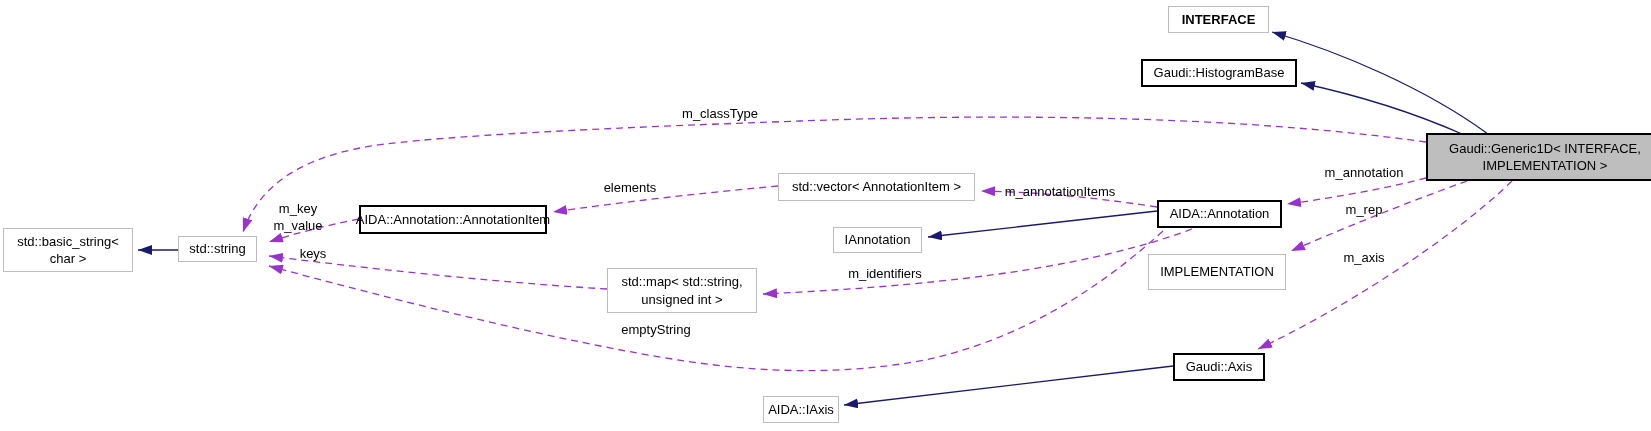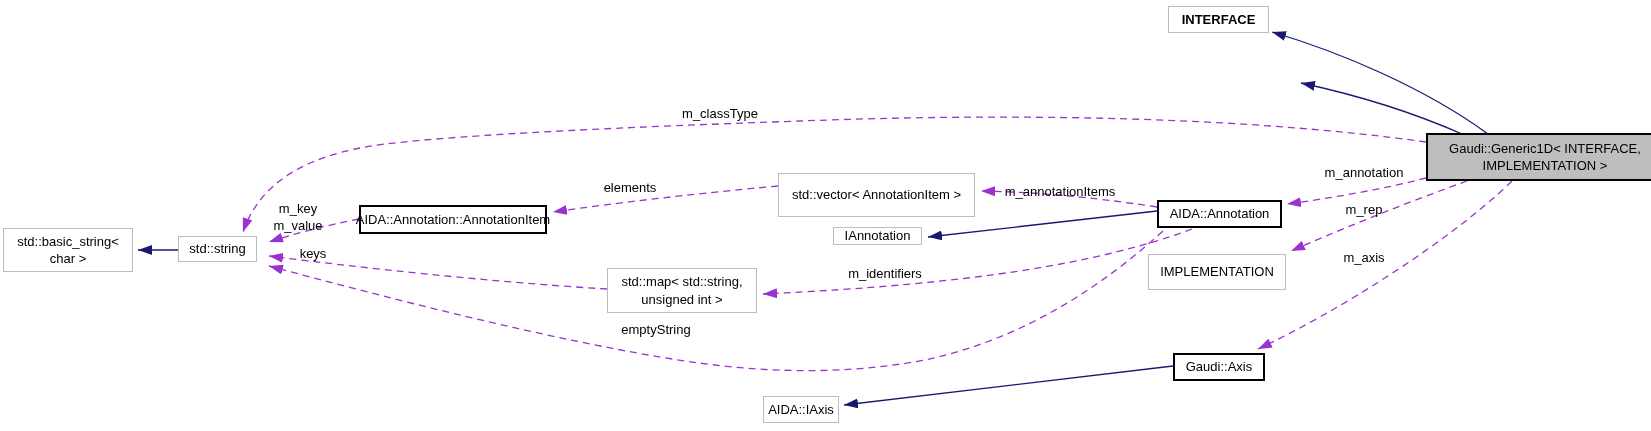--- a/index.html
+++ b/index.html
@@ -70,32 +70,33 @@
     <path class="usage" d="M 1157,207 C 1085,196 1032,192 981,191" marker-end="url(#m-usage)"></path>
     <path class="usage" d="M 1192,229 C 1100,263 975,284 763,294" marker-end="url(#m-usage)"></path>
     <path class="usage" d="M 1163,231 C 1085,302 1005,343 925,360 C 845,375 765,373 685,361 C 560,342 395,300 269,266" marker-end="url(#m-usage)"></path>
     <path class="usage" d="M 778,186 C 700,193 615,203 553,212" marker-end="url(#m-usage)"></path>
     <path class="usage" d="M 359,219 C 324,226 293,234 269,242" marker-end="url(#m-usage)"></path>
     <path class="usage" d="M 607,289 C 490,282 355,267 269,256" marker-end="url(#m-usage)"></path>
   </svg>
 
   <div class="node" style="left:1168px;top:6px;width:101px;height:27px;font-weight:bold;">INTERFACE</div>
 
+  <div class="node doc" style="left:1141px;top:59px;width:156px;height:28px;">Gaudi::HistogramBase</div>
 
   <div class="node focus wrap" style="left:1426px;top:133px;width:238px;height:48px;">Gaudi::Generic1D&lt; INTERFACE, IMPLEMENTATION &gt;</div>
 
   <div class="node wrap" style="left:3px;top:228px;width:130px;height:44px;">std::basic_string&lt; char &gt;</div>
 
   <div class="node" style="left:178px;top:236px;width:79px;height:26px;">std::string</div>
 
   <div class="node doc" style="left:359px;top:205px;width:188px;height:29px;">AIDA::Annotation::AnnotationItem</div>
 
-  <div class="node" style="left:778px;top:173px;width:197px;height:44px;">std::vector&lt; AnnotationItem &gt;</div>
+  <div class="node" style="left:778px;top:173px;width:197px;height:28px;">std::vector&lt; AnnotationItem &gt;</div>
 
-  <div class="node" style="left:833px;top:227px;width:89px;height:18px;">IAnnotation</div>
+  <div class="node" style="left:833px;top:227px;width:89px;height:26px;">IAnnotation</div>
 
   <div class="node doc" style="left:1157px;top:200px;width:125px;height:28px;">AIDA::Annotation</div>
 
   <div class="node" style="left:1148px;top:254px;width:138px;height:36px;">IMPLEMENTATION</div>
 
   <div class="node doc" style="left:1173px;top:353px;width:92px;height:28px;">Gaudi::Axis</div>
 
   <div class="node" style="left:763px;top:396px;width:76px;height:27px;">AIDA::IAxis</div>
 
   <div class="node wrap" style="left:607px;top:268px;width:150px;height:45px;">std::map&lt; std::string, unsigned int &gt;</div>

